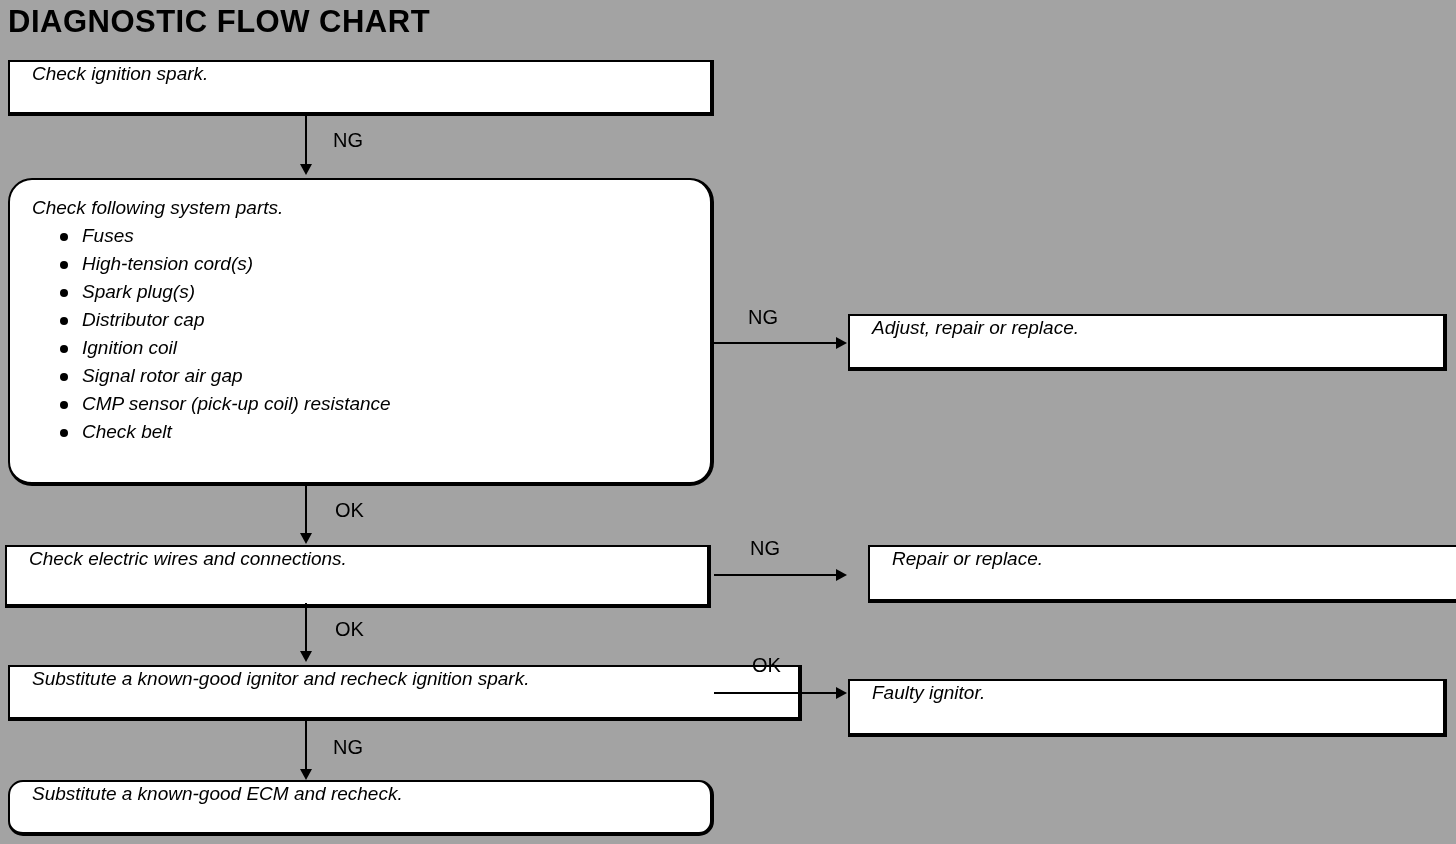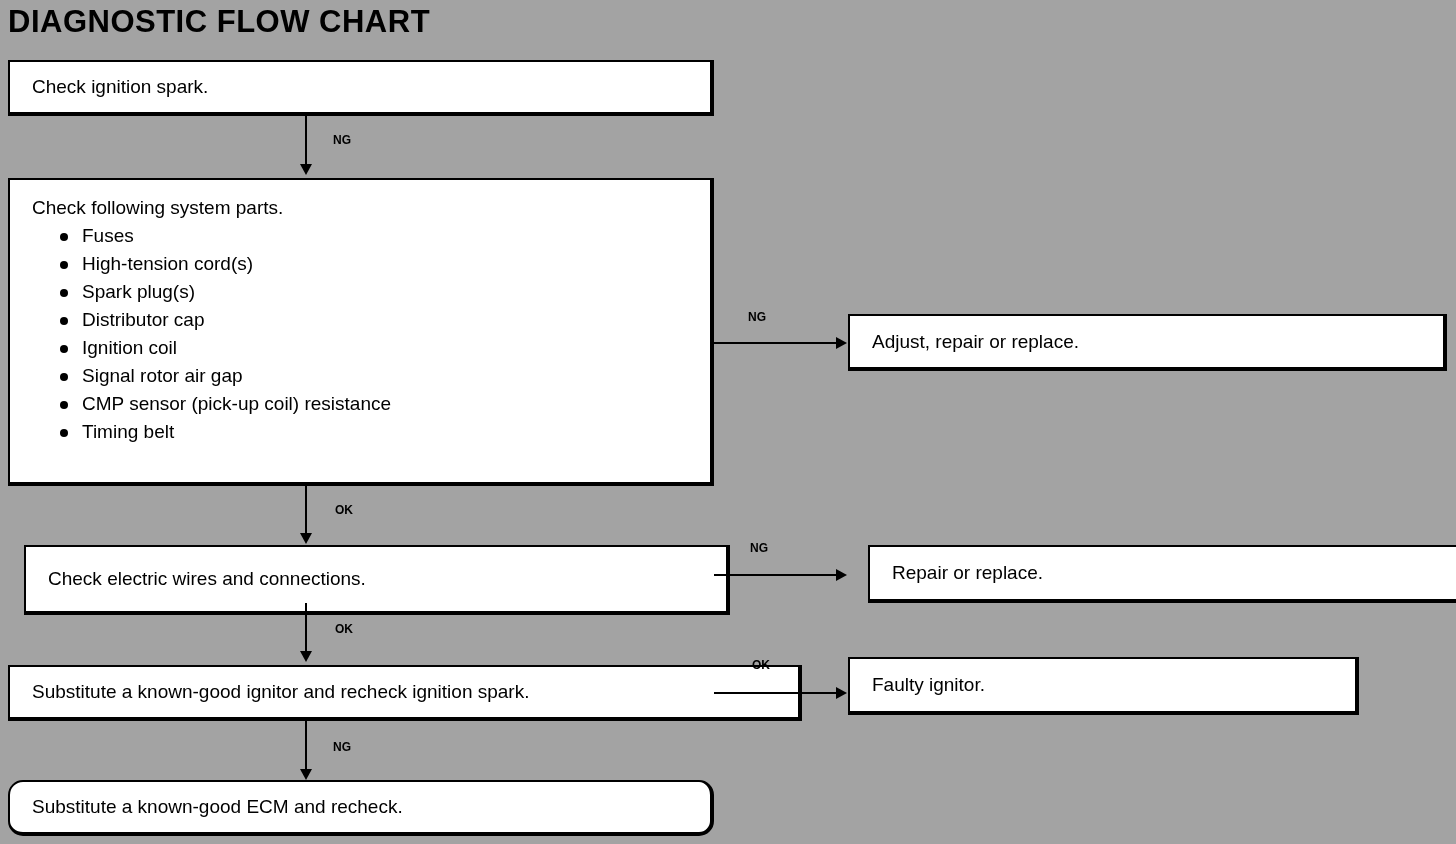--- a/index.html
+++ b/index.html
@@ -34,33 +34,34 @@
 
   
   .node {
     position: absolute;
     box-sizing: border-box;
     background: #ffffff;
     border: 2px solid #000000;
     border-right-width: 4px;
     border-bottom-width: 4px;
     display: flex;
-    align-items: center;
+    font-style: italic;
   }
   .node-text {
     font-size: 19px;
     line-height: 24px;
     padding-left: 22px;
     white-space: nowrap;
   }
 
   
   .node.list-node {
     display: block;
     padding-top: 16px;
+    border-radius: 24px;
   }
   .list-node .node-text {
     padding-left: 22px;
   }
   ul.parts-list {
     list-style: none;
     margin: 2px 0 0 16px;
     padding: 0 0 0 34px;
   }
   ul.parts-list li {
@@ -103,22 +104,22 @@
   .arrow-right {
     position: absolute;
     width: 0;
     height: 0;
     border-top: 6px solid transparent;
     border-bottom: 6px solid transparent;
     border-left: 11px solid #000000;
   }
   .edge-label {
     position: absolute;
-    font-size: 12px;
-    font-weight: bold;
+    font-size: 20px;
+    font-weight: normal;
     line-height: 20px;
     white-space: nowrap;
   }
 </style>
 </head>
 <body>
 
 <div id="page">
 
   <div class="chart-title">DIAGNOSTIC FLOW CHART</div>
@@ -134,37 +135,37 @@
   <div class="node list-node" style="left:8px; top:178px; width:706px; height:308px;">
     <div class="node-text">Check following system parts.</div>
     <ul class="parts-list">
       <li>Fuses</li>
       <li>High-tension cord(s)</li>
       <li>Spark plug(s)</li>
       <li>Distributor cap</li>
       <li>Ignition coil</li>
       <li>Signal rotor air gap</li>
       <li>CMP sensor (pick-up coil) resistance</li>
-      <li>Timing belt</li>
+      <li>Check belt</li>
     </ul>
   </div>
 
   <div class="h-line" style="left:714px; top:342px; width:124px;"></div>
   <div class="arrow-right" style="left:836px; top:337px;"></div>
   <div class="edge-label" style="left:748px; top:307px;">NG</div>
 
   <div class="node" style="left:848px; top:314px; width:599px; height:57px;">
     <span class="node-text">Adjust, repair or replace.</span>
   </div>
 
   <div class="v-line" style="left:305px; top:486px; height:47px;"></div>
   <div class="arrow-down" style="left:300px; top:533px;"></div>
   <div class="edge-label" style="left:335px; top:500px;">OK</div>
 
-  <div class="node" style="left:24px; top:545px; width:706px; height:70px;">
+  <div class="node" style="left:5px; top:545px; width:706px; height:63px;">
     <span class="node-text">Check electric wires and connections.</span>
   </div>
 
   <div class="h-line" style="left:714px; top:574px; width:124px;"></div>
   <div class="arrow-right" style="left:836px; top:569px;"></div>
   <div class="edge-label" style="left:750px; top:538px;">NG</div>
 
   <div class="node" style="left:848px; top:545px; width:599px; height:58px;margin-left:20px;">
     <span class="node-text">Repair or replace.</span>
   </div>
@@ -174,21 +175,21 @@
   <div class="edge-label" style="left:335px; top:619px;">OK</div>
 
   <div class="node" style="left:8px; top:665px; width:794px; height:56px;">
     <span class="node-text">Substitute a known-good ignitor and recheck ignition spark.</span>
   </div>
 
   <div class="h-line" style="left:714px; top:692px; width:124px;"></div>
   <div class="arrow-right" style="left:836px; top:687px;"></div>
   <div class="edge-label" style="left:752px; top:655px;">OK</div>
 
-  <div class="node" style="left:848px; top:657px; width:511px; height:58px;">
+  <div class="node" style="left:848px; top:679px; width:599px; height:58px;">
     <span class="node-text">Faulty ignitor.</span>
   </div>
 
   <div class="v-line" style="left:305px; top:721px; height:48px;"></div>
   <div class="arrow-down" style="left:300px; top:769px;"></div>
   <div class="edge-label" style="left:333px; top:737px;">NG</div>
 
   <div class="node" style="left:8px; top:780px; width:706px; height:56px;border-radius:15px;">
     <span class="node-text">Substitute a known-good ECM and recheck.</span>
   </div>

